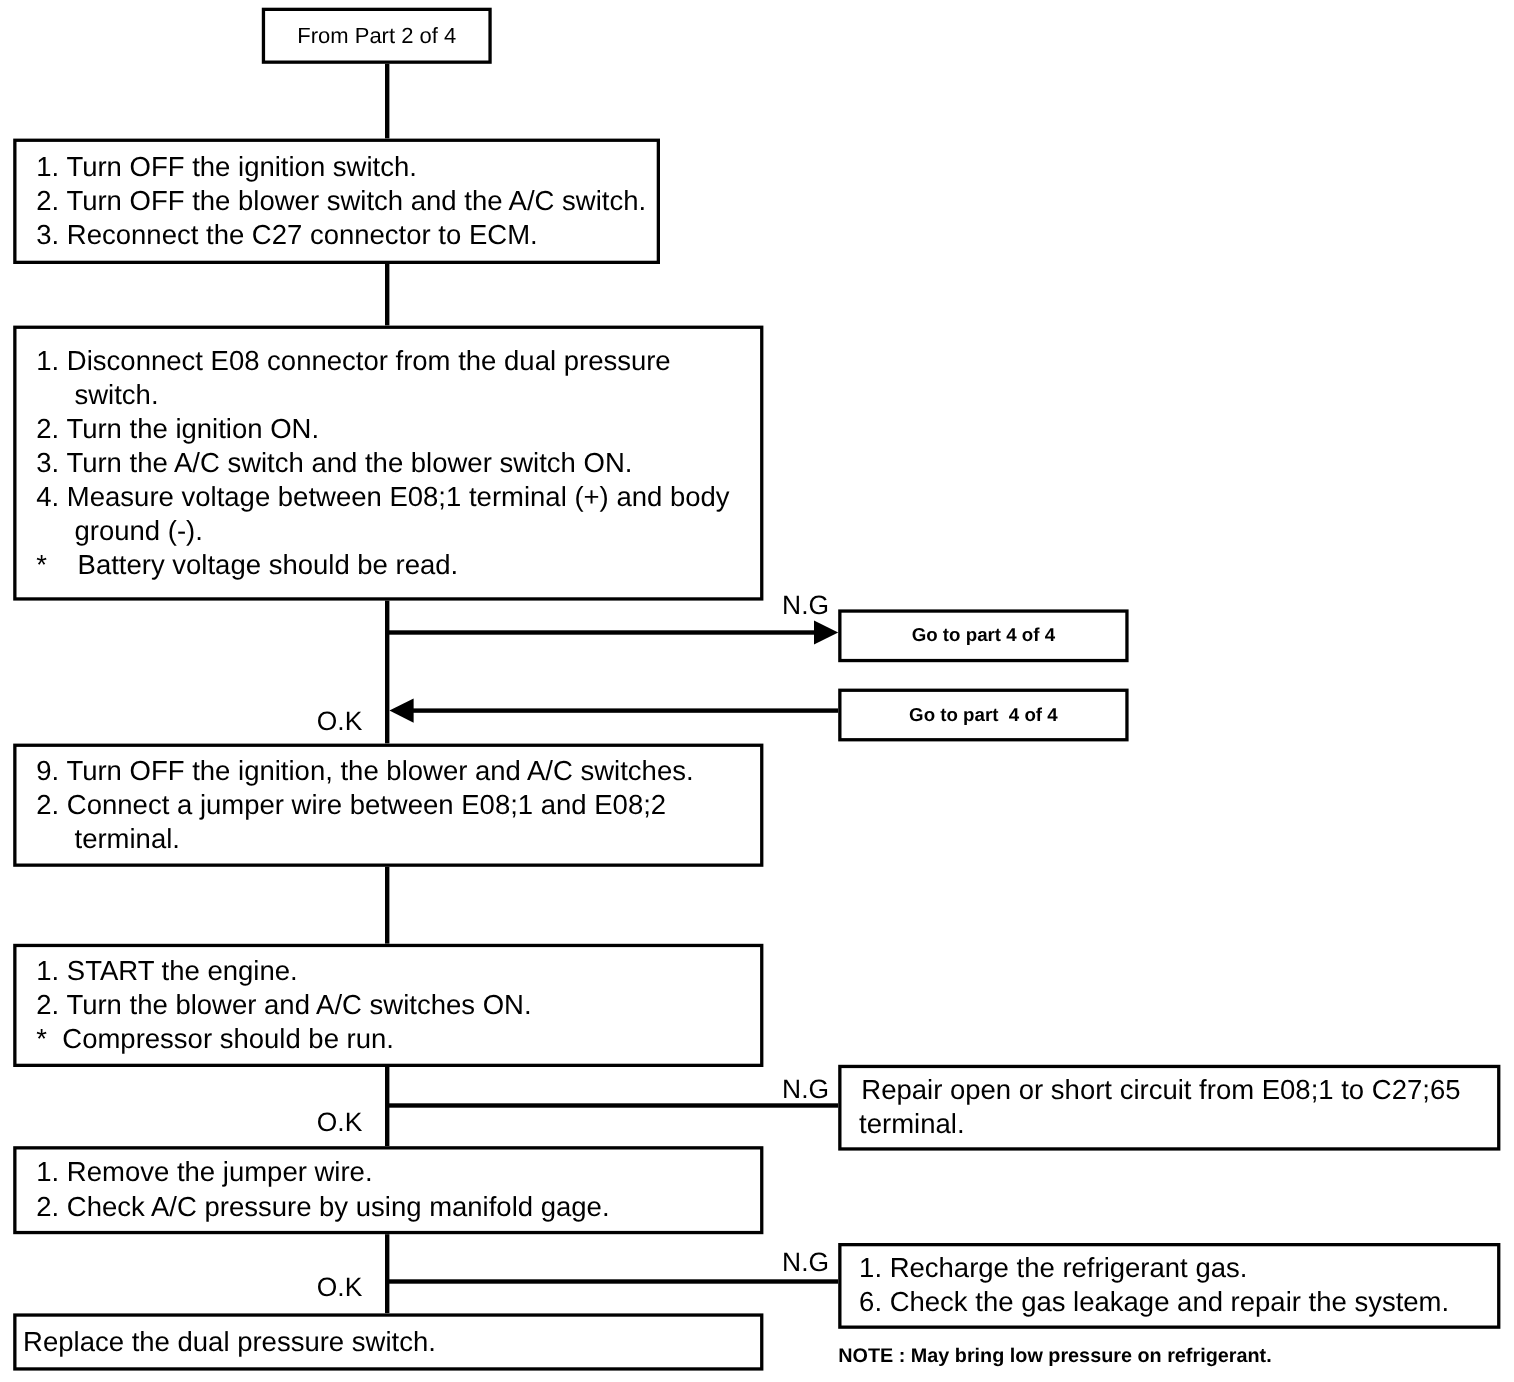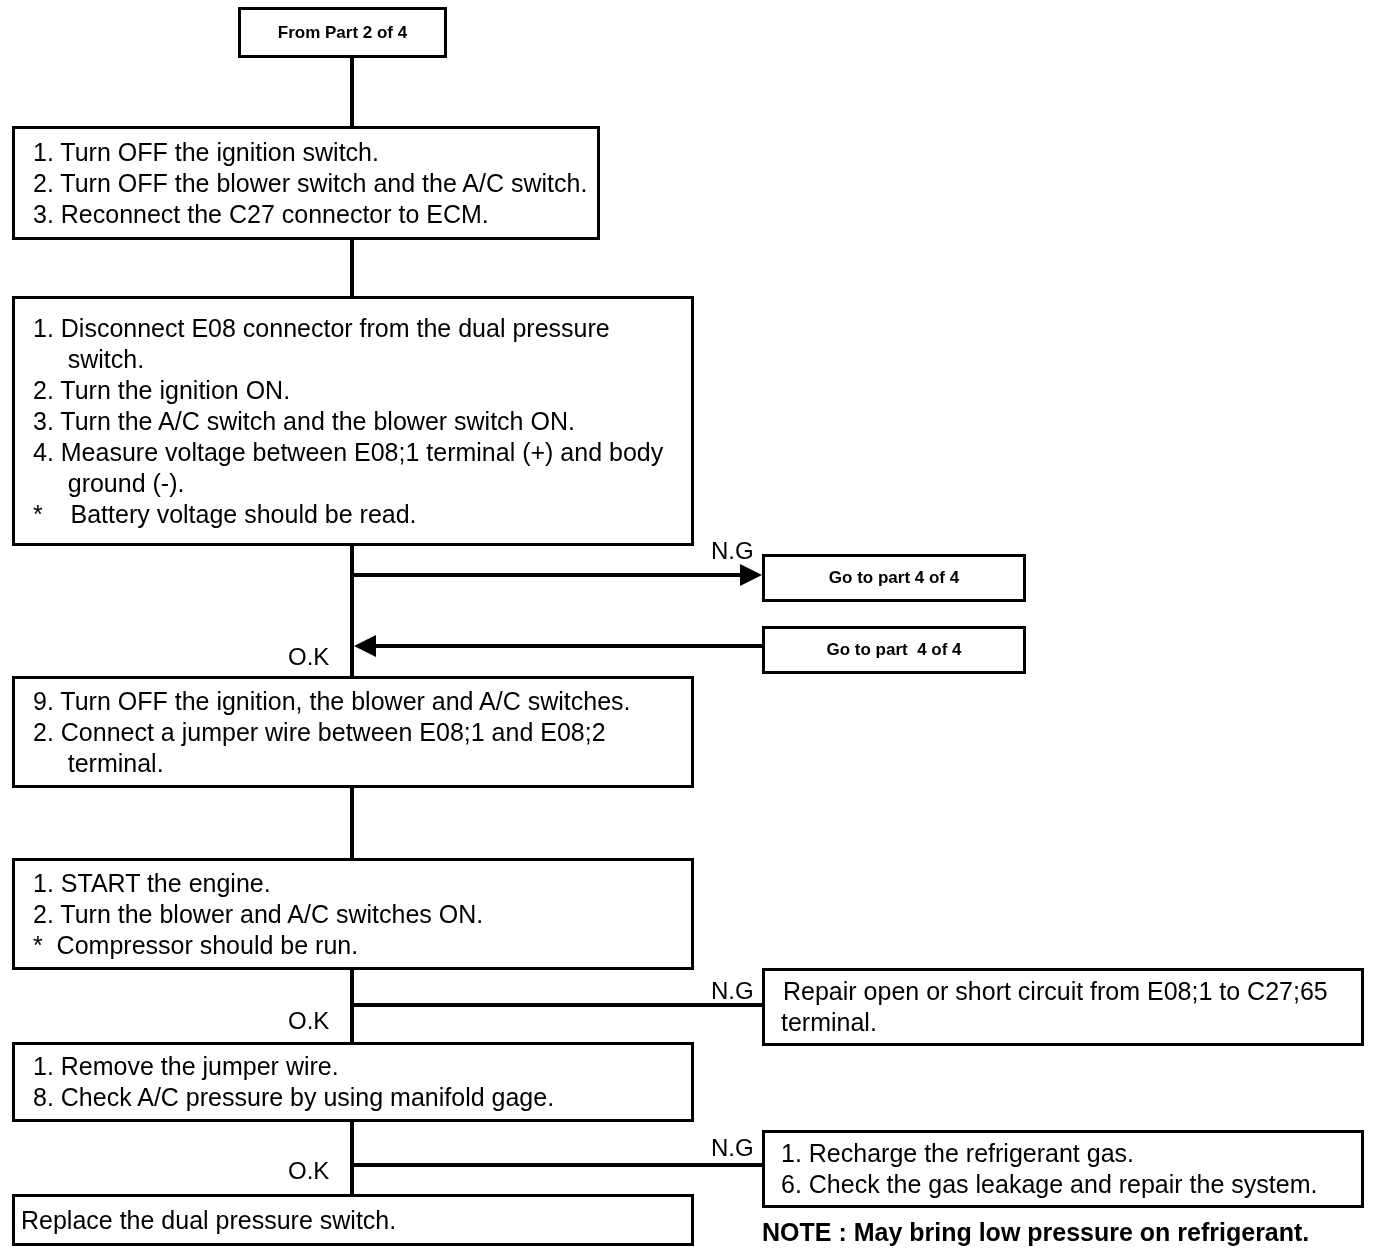--- a/index.html
+++ b/index.html
@@ -34,22 +34,22 @@
     padding-left: 18px;
   }
   .box.small .line {
     font-size: 17px;
     font-weight: bold;
     line-height: 20px;
     text-align: center;
     padding-left: 0;
   }
   .box.center-title .line {
-    font-size: 17px;
-    font-weight: bold;
+    font-size: 20px;
+    font-weight: normal;
     line-height: 20px;
     text-align: center;
     padding-left: 0;
   }
 
   
   .vline {
     position: absolute;
     width: 4px;
     background: #000000;
@@ -80,21 +80,21 @@
 
   
   .edge-label {
     position: absolute;
     font-size: 24px;
     line-height: 26px;
     white-space: nowrap;
   }
   .note-text {
     position: absolute;
-    font-size: 25px;
+    font-size: 18px;
     font-weight: bold;
     line-height: 28px;
     white-space: nowrap;
   }
 </style>
 </head>
 <body>
 
 <div id="page">
 
@@ -160,21 +160,21 @@
   <div class="edge-label" style="left:711px; top:978px;">N.G</div>
   <div class="edge-label" style="left:288px; top:1008px;">O.K</div>
 
   <div class="box" style="left:762px; top:968px; width:602px; height:78px;">
     <div class="line" style="">Repair open or short circuit from E08;1 to C27;65</div>
     <div class="line" style="padding-left:16px;">terminal.</div>
   </div>
 
   <div class="box" style="left:12px; top:1042px; width:682px; height:80px;">
     <div class="line">1. Remove the jumper wire.</div>
-    <div class="line">8. Check A/C pressure by using manifold gage.</div>
+    <div class="line">2. Check A/C pressure by using manifold gage.</div>
   </div>
 
   <div class="vline" style="left:350px; top:1122px; height:72px;"></div>
 
   <div class="hline" style="left:352px; top:1163px; width:410px;"></div>
   <div class="edge-label" style="left:711px; top:1135px;">N.G</div>
   <div class="edge-label" style="left:288px; top:1158px;">O.K</div>
 
   <div class="box" style="left:762px; top:1130px; width:602px; height:78px;">
     <div class="line" style="padding-left:16px;">1. Recharge the refrigerant gas.</div>

